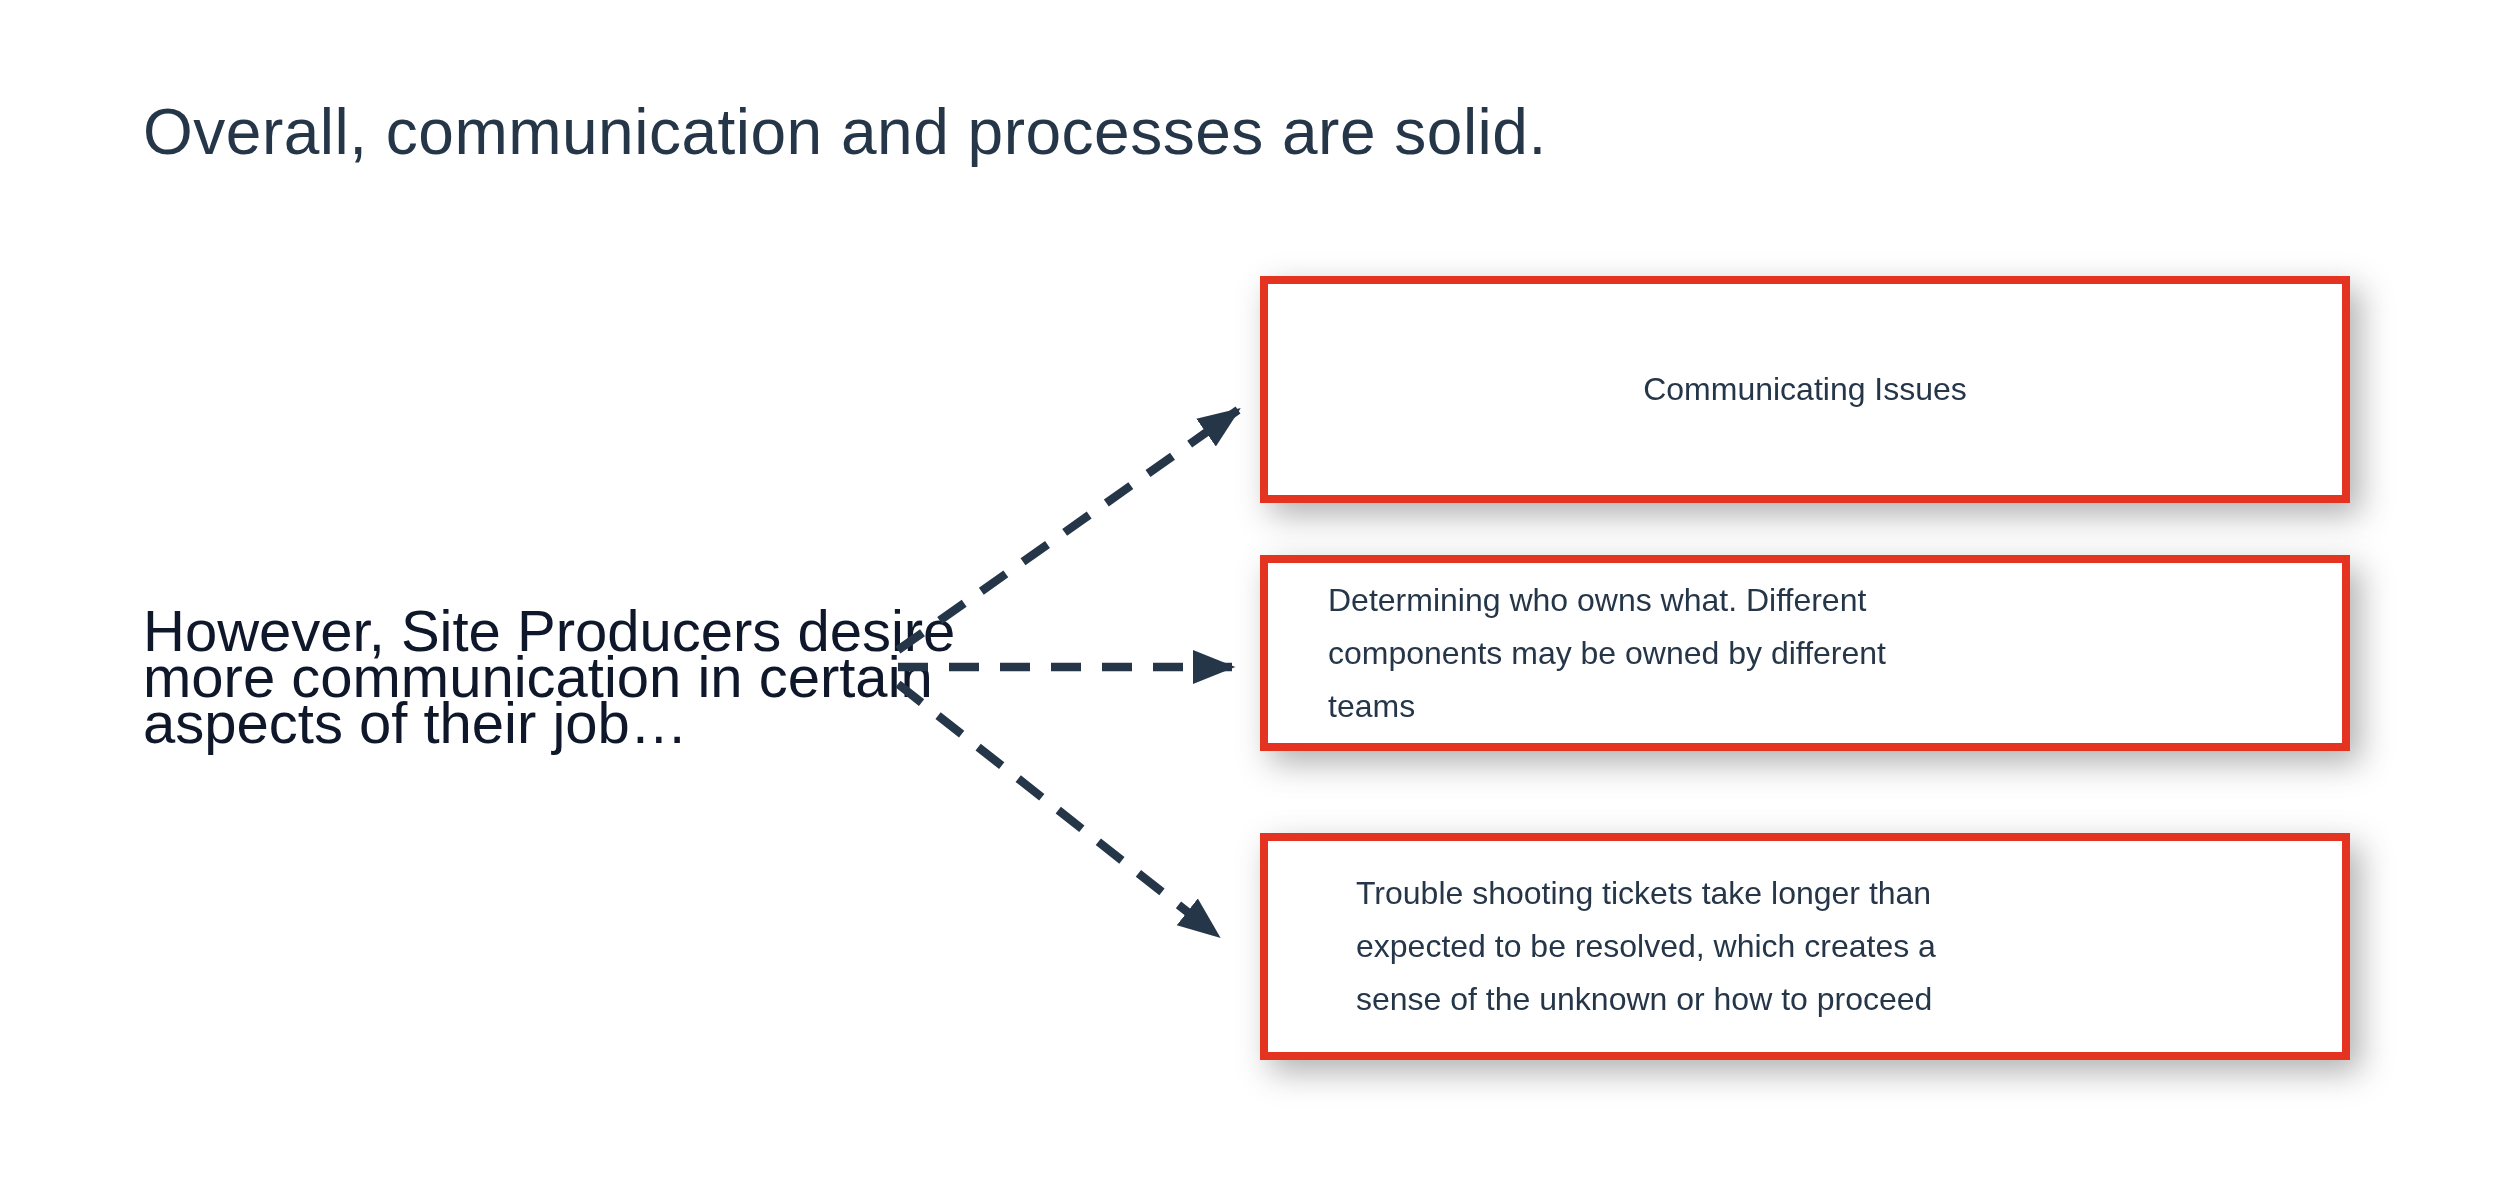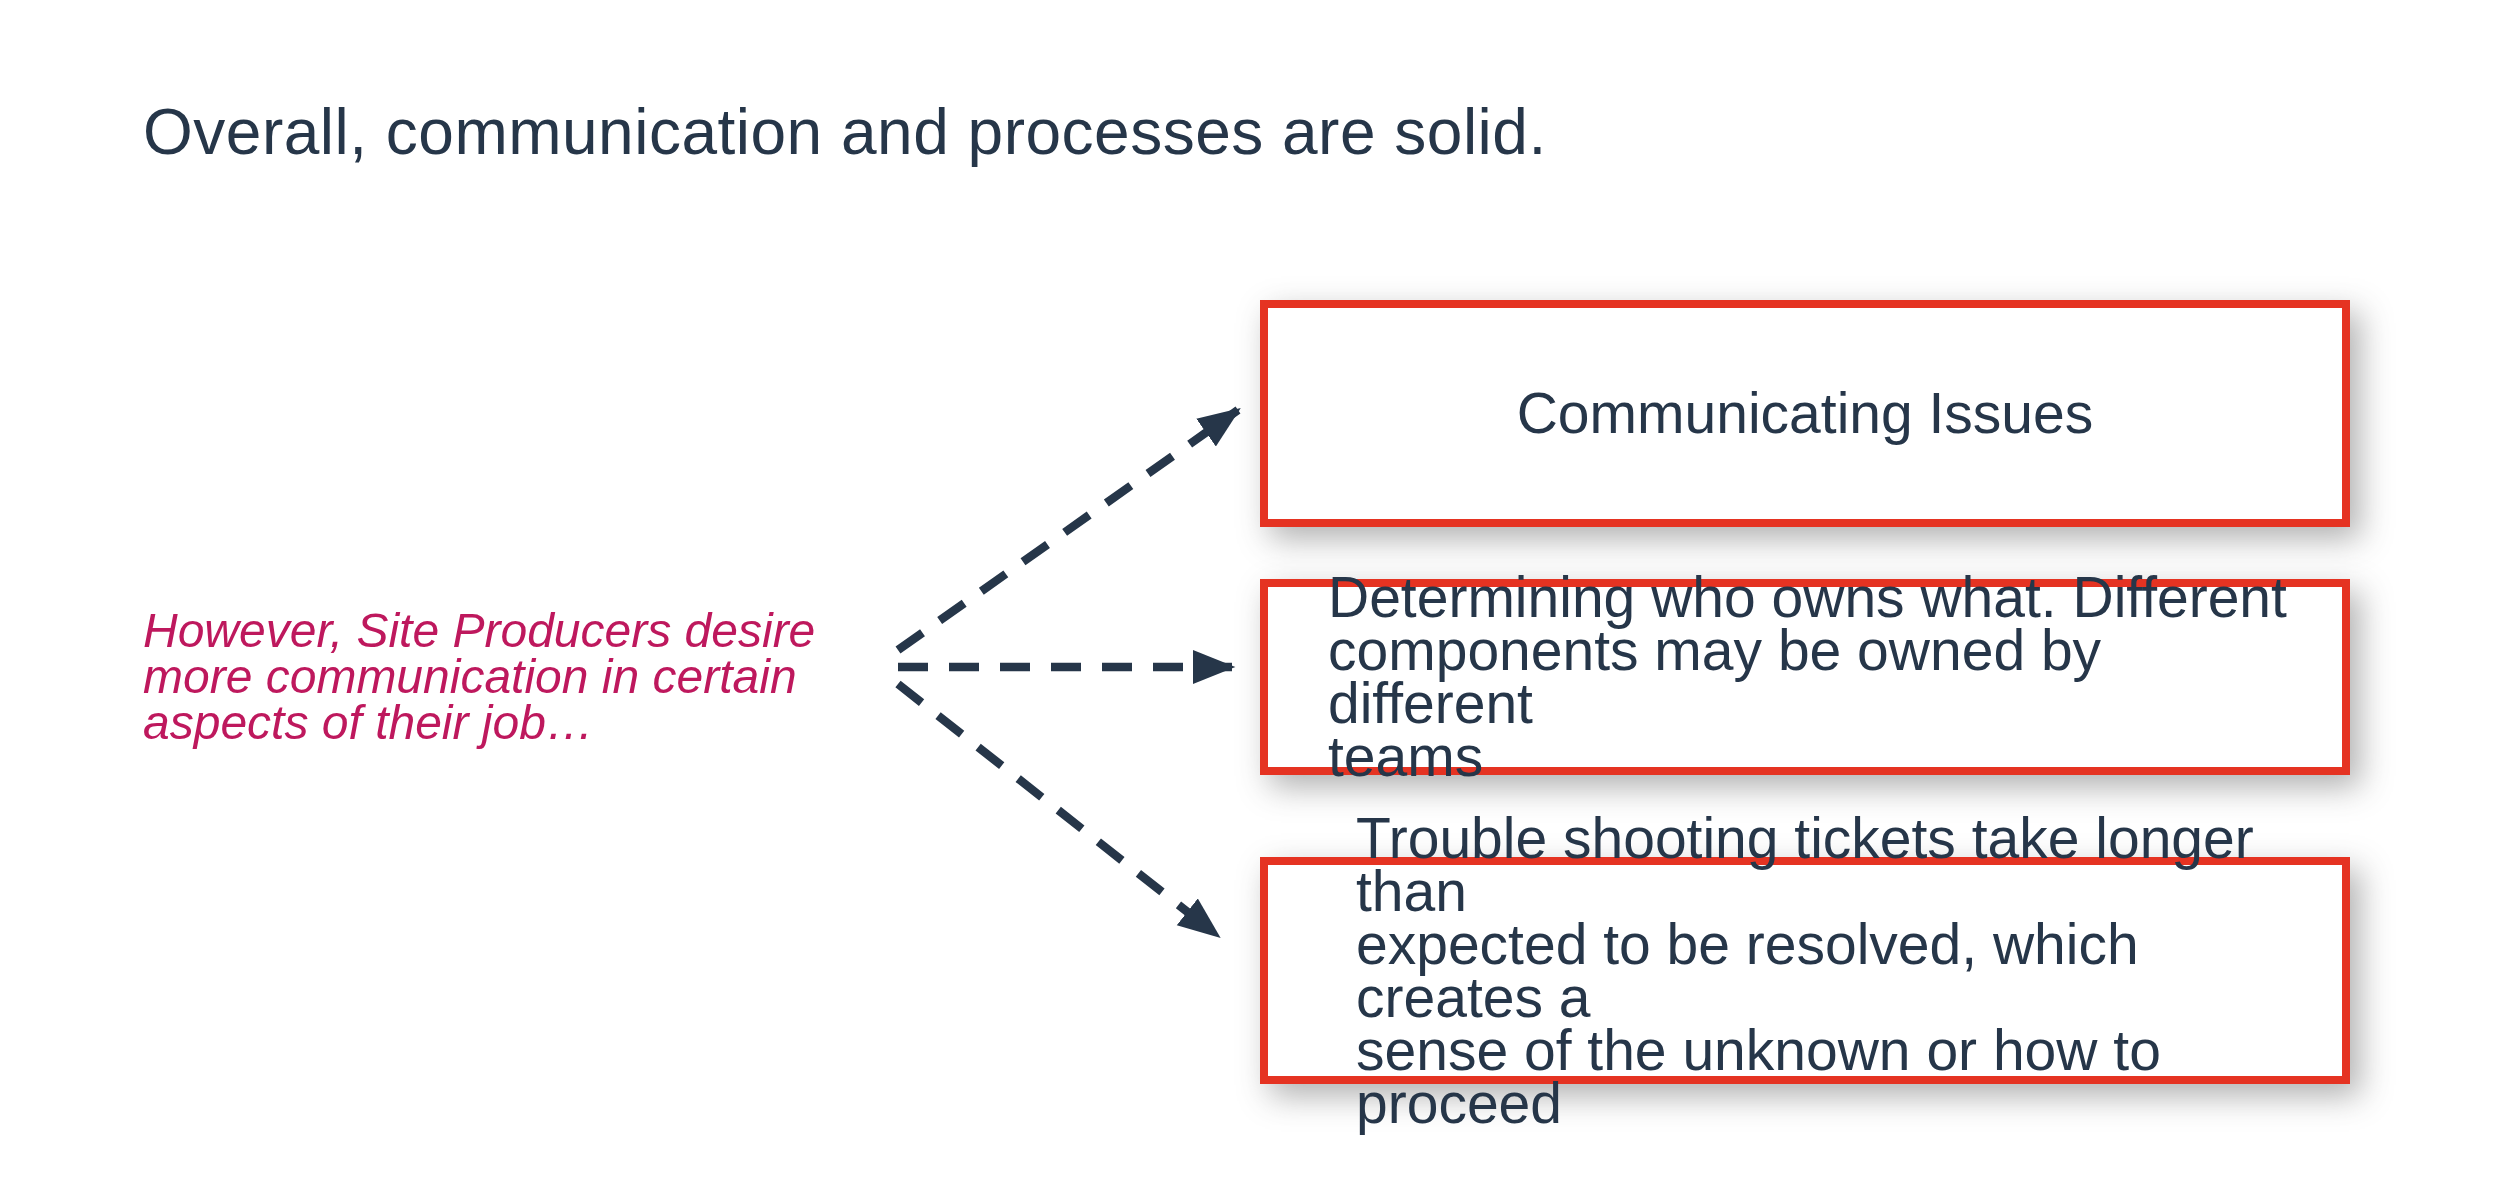--- a/index.html
+++ b/index.html
@@ -21,41 +21,39 @@
     line-height: 72px;
     letter-spacing: 0.5px;
     color: #263649;
     white-space: nowrap;
   }
 
   .left-annotation {
     position: absolute;
     left: 143px;
     top: 608px;
-    font-size: 48px;
+    font-size: 58px;
     line-height: 46px;
     white-space: pre-line;
-    color: #be185d;
-    font-style: italic;
+    color: #0f172a;
   }
 
   .issue-box {
     position: absolute;
     left: 1260px;
     width: 1090px;
     box-sizing: border-box;
     background: #ffffff;
     border: 8px solid #e53322;
     box-shadow: 10px 12px 30px rgba(60,60,60,0.40);
     display: flex;
     align-items: center;
-    font-size: 57px;
+    font-size: 32px;
     line-height: 53px;
     color: #263649;
-    margin-top: 24px;
   }
   .issue-box .box-text { white-space: pre-line; }
 
   #box-1 { top: 276px; height: 227px; justify-content: center; }
   #box-1 .box-text { text-align: center; }
 
   #box-2 { top: 555px; height: 196px; padding: 0 30px 0 60px; justify-content: flex-start; }
   #box-2 .box-text { text-align: left; }
 
   #box-3 { top: 833px; height: 227px; padding: 0 10px 0 88px; justify-content: flex-start; }

